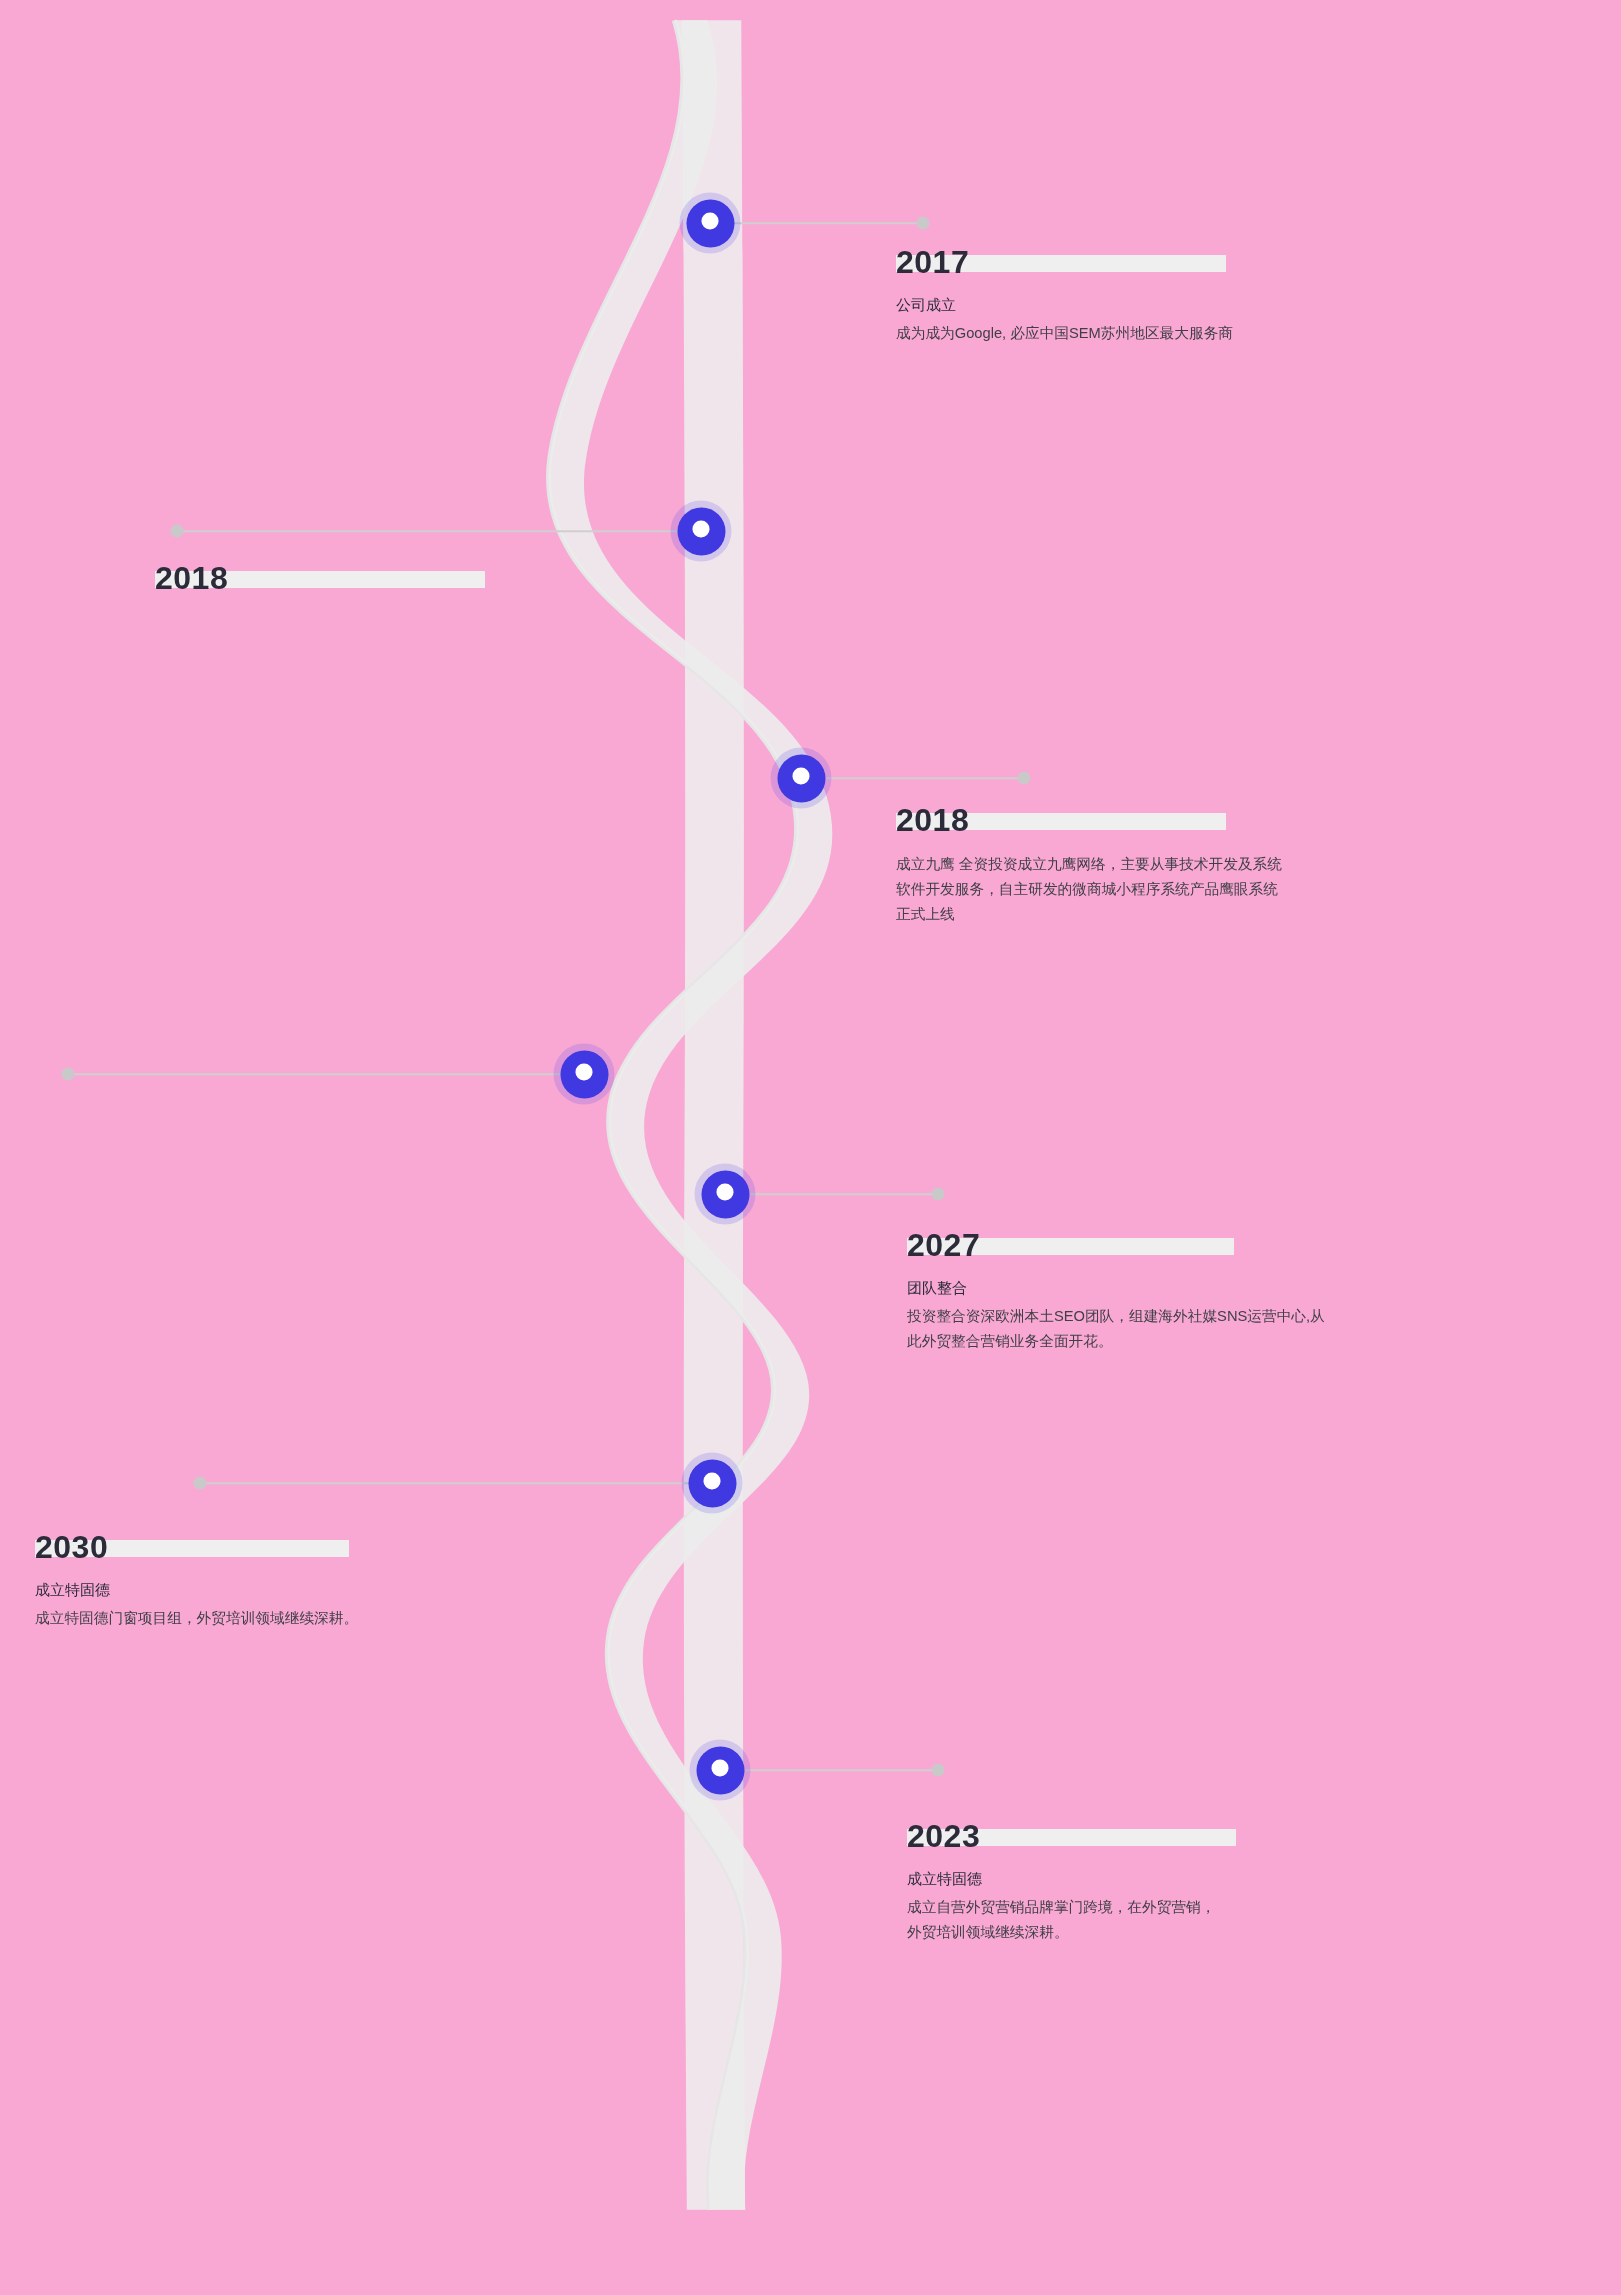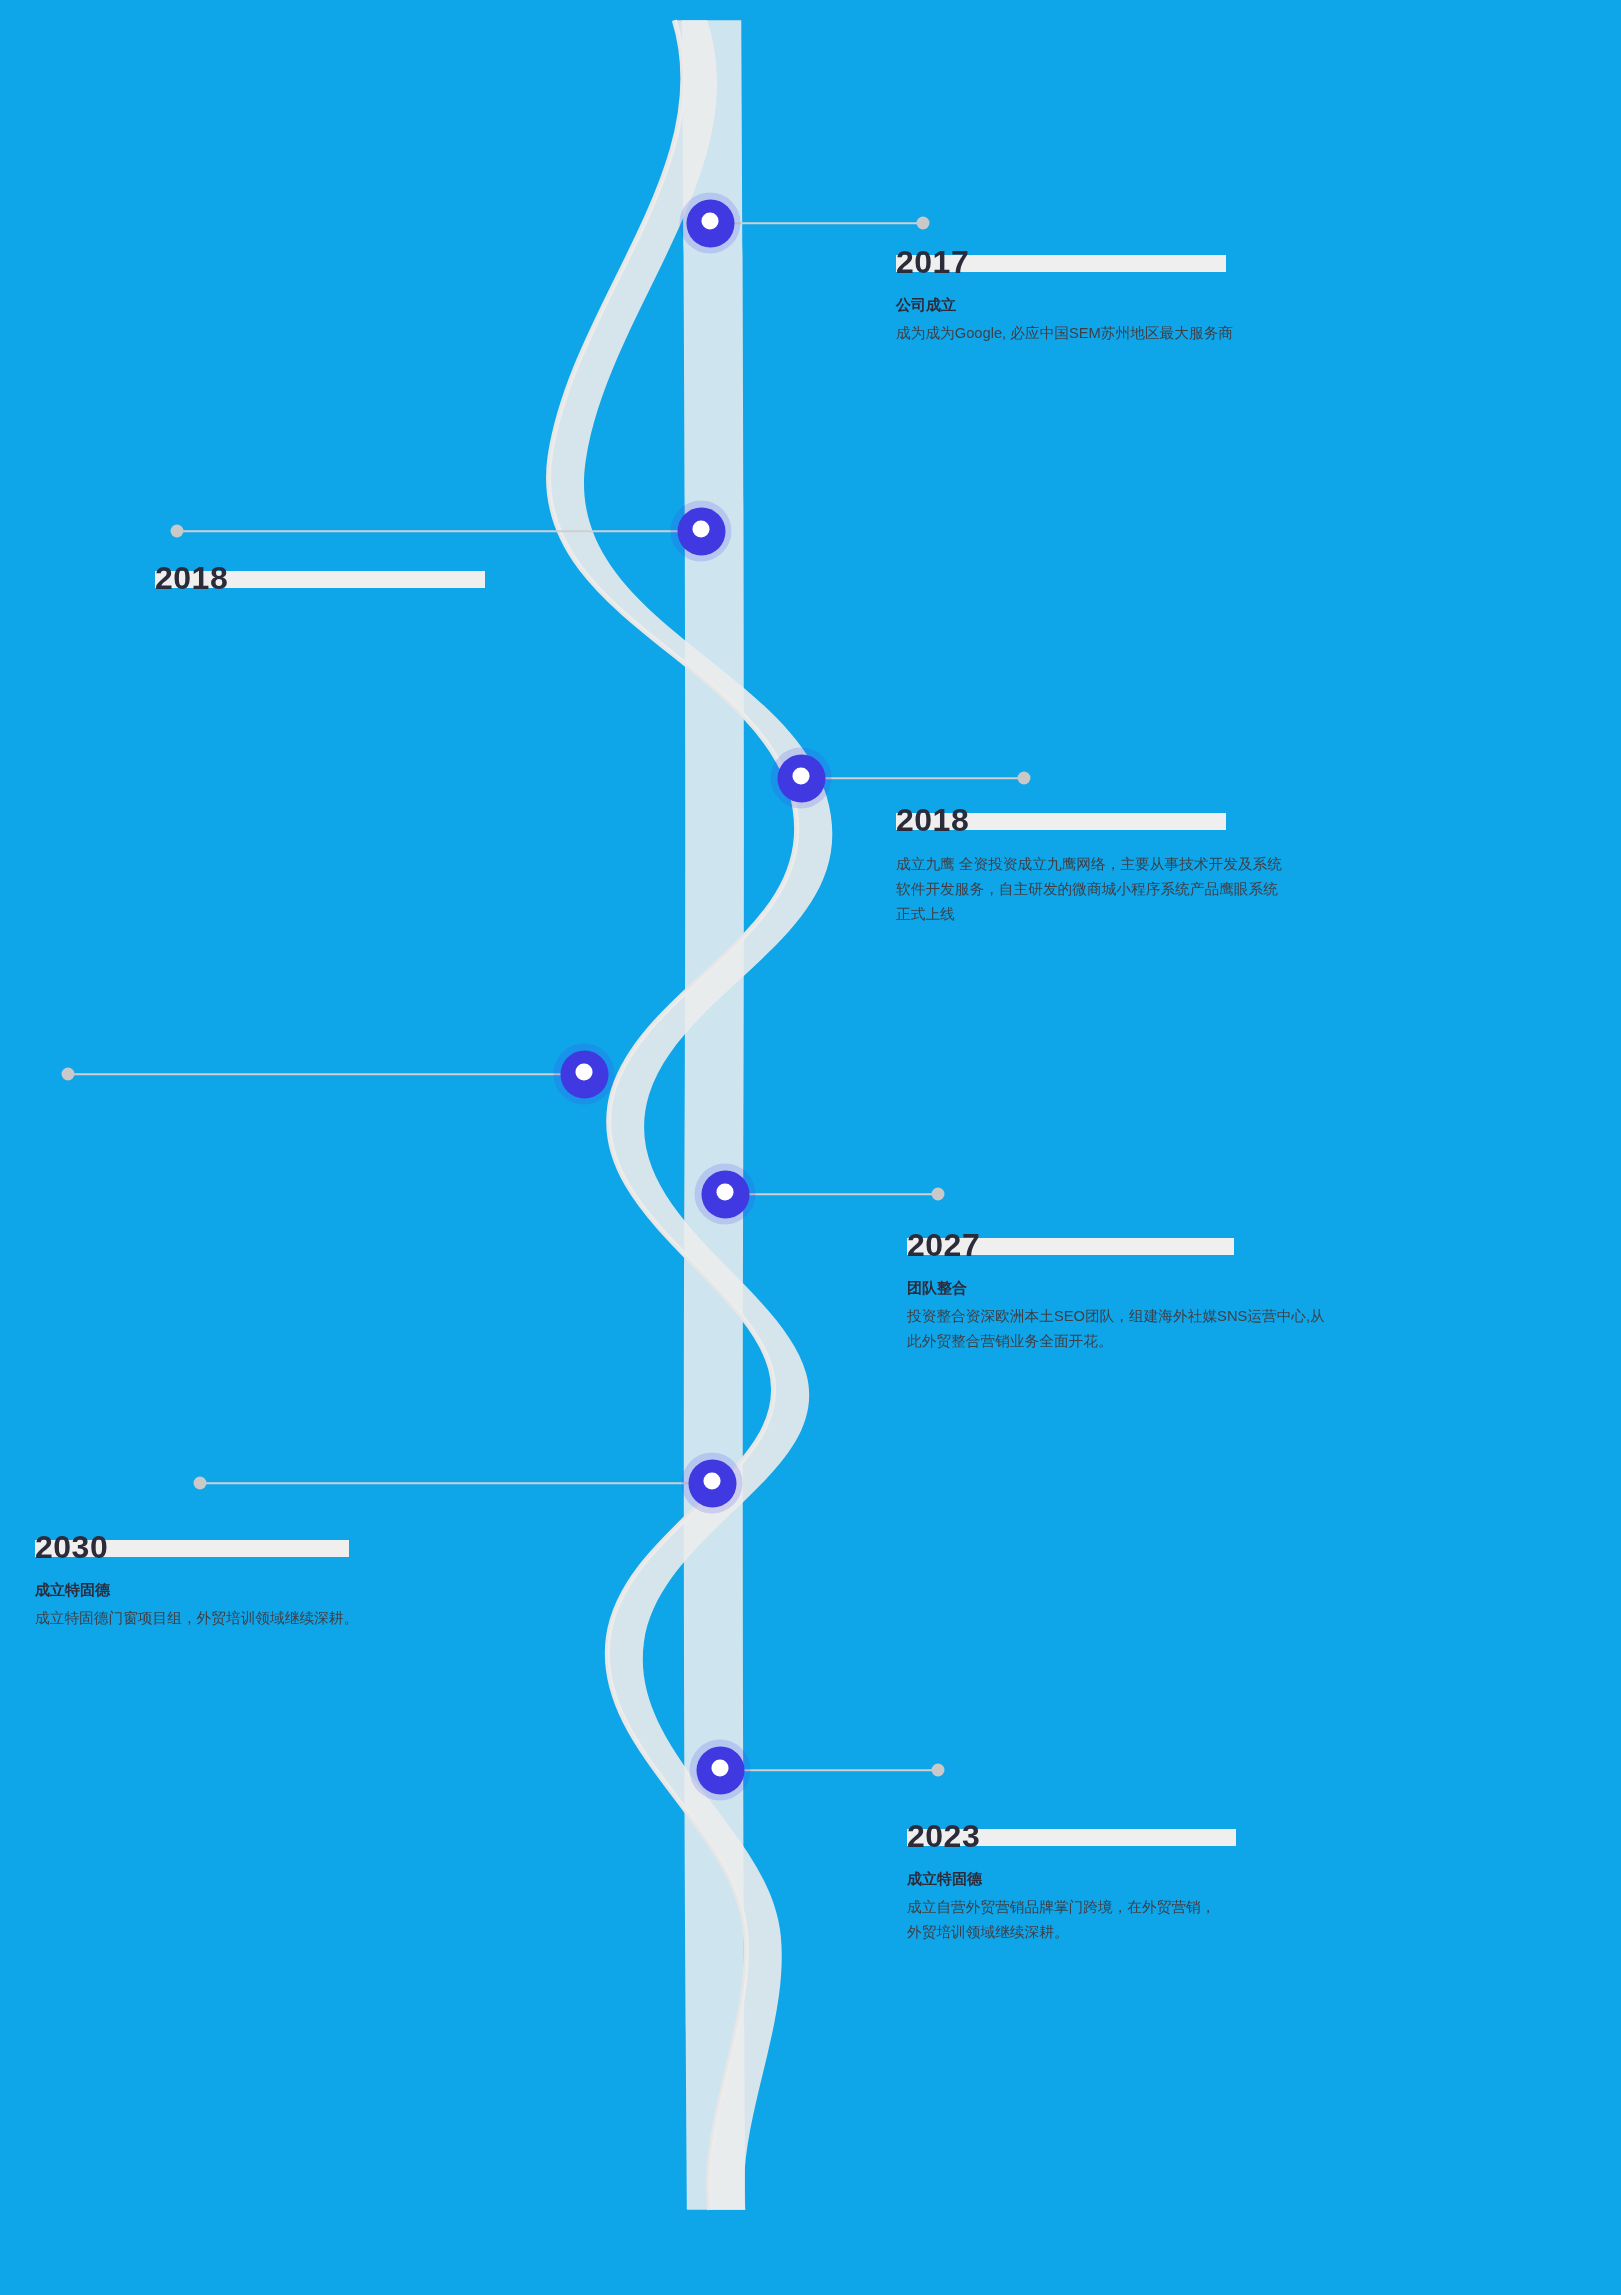--- a/index.html
+++ b/index.html
@@ -6,21 +6,21 @@
   body{
     font-family:"Liberation Sans","DejaVu Sans",sans-serif;
     color:#333333;
     -webkit-font-smoothing:antialiased;
   }
   #stage{
     position:relative;
     width:1622px;
     height:2295px;
     overflow:hidden;
-    background:#0ea5e9;
+    background:#f9a8d4;
   }
   
   #ribbon{
     position:absolute;
     left:0; top:0;
     width:1622px; height:2295px;
     pointer-events:none;
   }
   
   .node{
@@ -73,21 +73,21 @@
     z-index:1;
     font-size:32px;
     font-weight:bold;
     letter-spacing:0.5px;
     color:#2b2b3a;
     line-height:38px;
     padding-right:4px;
   }
   .subtitle{
     font-size:15px;
-    font-weight:bold;
+    font-weight:normal;
     color:#2b2b3a;
     margin-top:13px;
     line-height:21px;
   }
   .desc{
     font-size:14.7px;
     color:#3f3f46;
     line-height:25px;
     margin-top:6px;
     white-space:pre-line;

